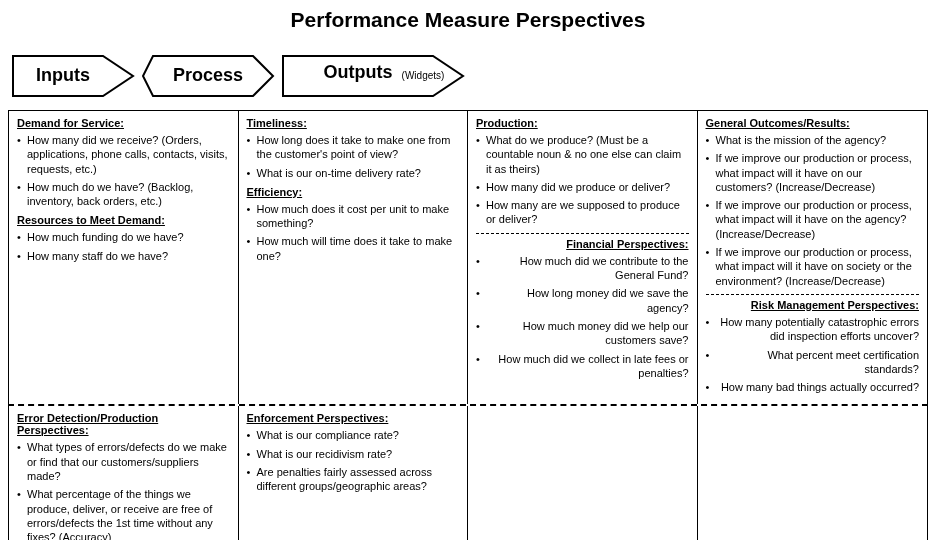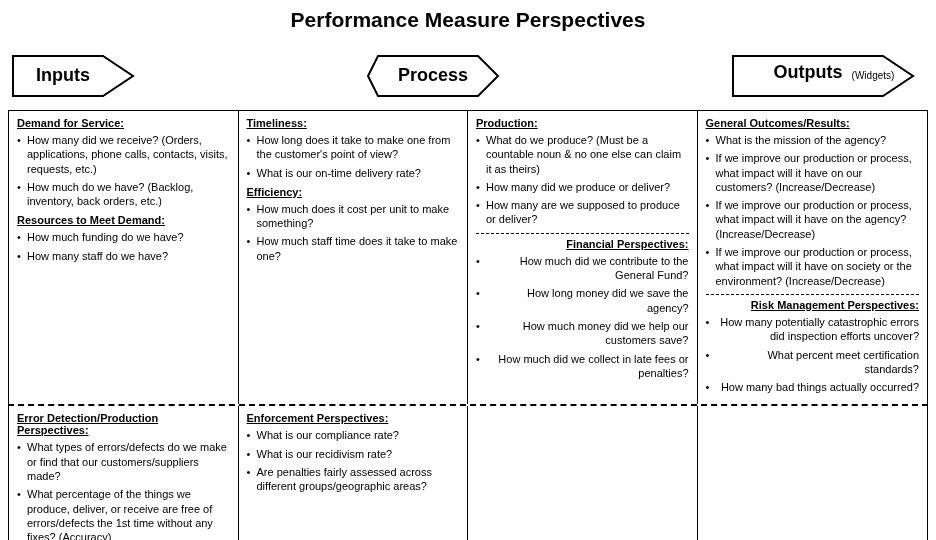--- a/index.html
+++ b/index.html
@@ -66,21 +66,21 @@
     }
     .bullet-list li::before {
       content: "•";
       position: absolute;
       left: 0;
     }
     
     .arrows-container {
       display: flex;
       align-items: center;
-      justify-content: space-between;
+      justify-content: flex-start;
       padding: 6px 0 4px 0;
     }
     .arrow-box {
       display: flex;
       align-items: center;
       justify-content: center;
     }
     .inner-section {
       border-top: 1px dashed #000;
       margin-top: 6px;
@@ -136,21 +136,21 @@
 
   <div class="col">
     <div class="section-title">Timeliness:</div>
     <ul class="bullet-list">
       <li>How long does it take to make one from the customer's point of view?</li>
       <li>What is our on-time delivery rate?</li>
     </ul>
     <div class="section-title" style="margin-top:6px;">Efficiency:</div>
     <ul class="bullet-list">
       <li>How much does it cost per unit to make something?</li>
-      <li>How much staff time does it take to make one?</li>
+      <li>How much will time does it take to make one?</li>
     </ul>
   </div>
 
   <div class="col">
     <div class="section-title">Production:</div>
     <ul class="bullet-list">
       <li>What do we produce? (Must be a countable noun &amp; no one else can claim it as theirs)</li>
       <li>How many did we produce or deliver?</li>
       <li>How many are we supposed to produce or deliver?</li>
     </ul>

